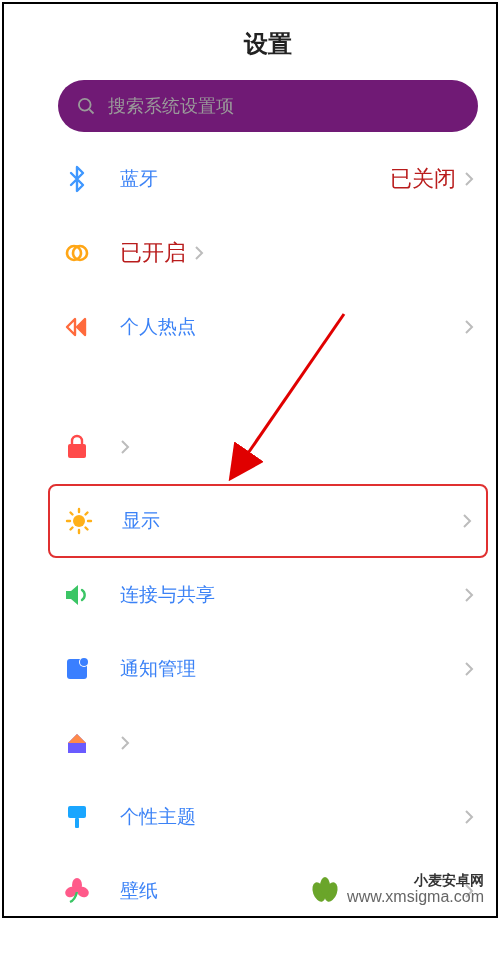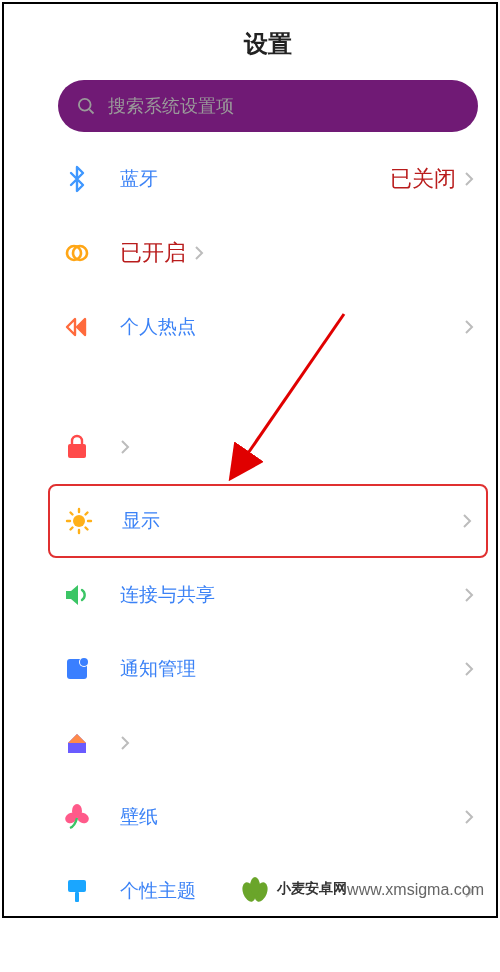--- a/index.html
+++ b/index.html
@@ -99,21 +99,21 @@
       bottom: 10px;
       right: 12px;
       display: flex;
       align-items: center;
       gap: 6px;
     }
     .wm-logo {
       width: 32px;
       height: 32px;
     }
-    .wm-text { display:flex; line-height:1.1;}
+    .wm-text { display:flex; flex-direction:column; line-height:1.1;align-items:flex-end;}
     .wm-title { font-size: 14px; font-weight:600; color:#333;}
     .wm-url { font-size: 16px; color:#666;}
   </style>
 </head>
 <body>
 
 <div class="frame">
   <div class="header">
     <div class="header-title">设置</div>
   </div>
@@ -237,41 +237,41 @@
           <path d="M3 12 L12 3 L21 12" fill="#ff8a4a"></path>
         </svg>
       </span>
       <svg class="chevron" viewBox="0 0 10 16" fill="none" stroke="#bcbcbc" stroke-width="2">
           <path d="M2 2 L8 8 L2 14"></path>
         </svg>
     </div>
 
     <div class="row">
       <span class="icon-wrap">
+        <svg width="24" height="26" viewBox="0 0 24 26" fill="#1aa6ff">
+          <rect x="3" y="2" width="18" height="12" rx="2"></rect>
+          <rect x="10" y="14" width="4" height="10" rx="1"></rect>
+        </svg>
+      </span>
+      <span class="row-label">个性主题</span>
+      <svg class="chevron" viewBox="0 0 10 16" fill="none" stroke="#bcbcbc" stroke-width="2">
+          <path d="M2 2 L8 8 L2 14"></path>
+        </svg>
+    </div>
+
+    <div class="row">
+      <span class="icon-wrap">
         <svg width="26" height="26" viewBox="0 0 26 26" fill="#ff5a8a">
           <ellipse cx="13" cy="7" rx="5" ry="7"></ellipse>
           <ellipse cx="7" cy="14" rx="6" ry="5" transform="rotate(-30 7 14)"></ellipse>
           <ellipse cx="19" cy="14" rx="6" ry="5" transform="rotate(30 19 14)"></ellipse>
           <path d="M13 14 Q11 22 6 24" fill="none" stroke="#3bc565" stroke-width="2.4"></path>
         </svg>
       </span>
       <span class="row-label">壁纸</span>
-      <svg class="chevron" viewBox="0 0 10 16" fill="none" stroke="#bcbcbc" stroke-width="2">
-          <path d="M2 2 L8 8 L2 14"></path>
-        </svg>
-    </div>
-
-    <div class="row">
-      <span class="icon-wrap">
-        <svg width="24" height="26" viewBox="0 0 24 26" fill="#1aa6ff">
-          <rect x="3" y="2" width="18" height="12" rx="2"></rect>
-          <rect x="10" y="14" width="4" height="10" rx="1"></rect>
-        </svg>
-      </span>
-      <span class="row-label">个性主题</span>
       <svg class="chevron" viewBox="0 0 10 16" fill="none" stroke="#bcbcbc" stroke-width="2">
           <path d="M2 2 L8 8 L2 14"></path>
         </svg>
     </div>
 
   </div>
 
   <svg class="arrow-annotation" width="160" height="180" viewBox="0 0 160 180">
     <defs>
       <marker id="arrh" markerWidth="12" markerHeight="12" refX="3" refY="6" orient="auto">

